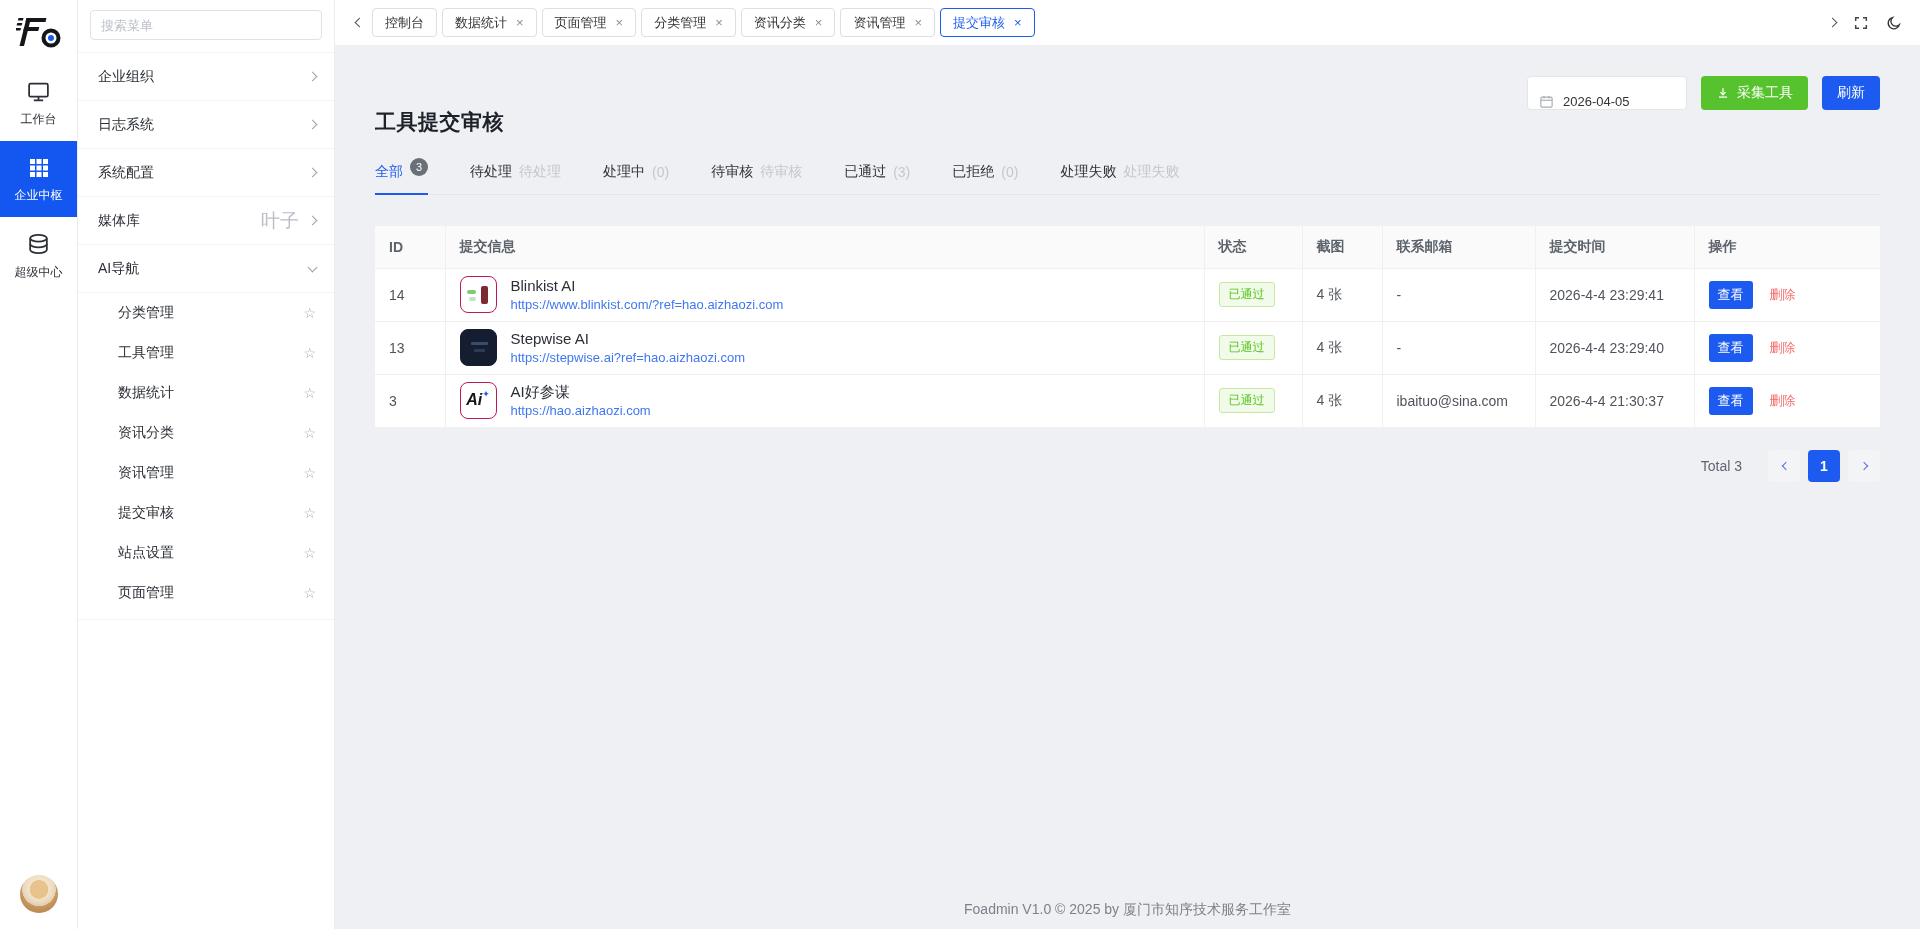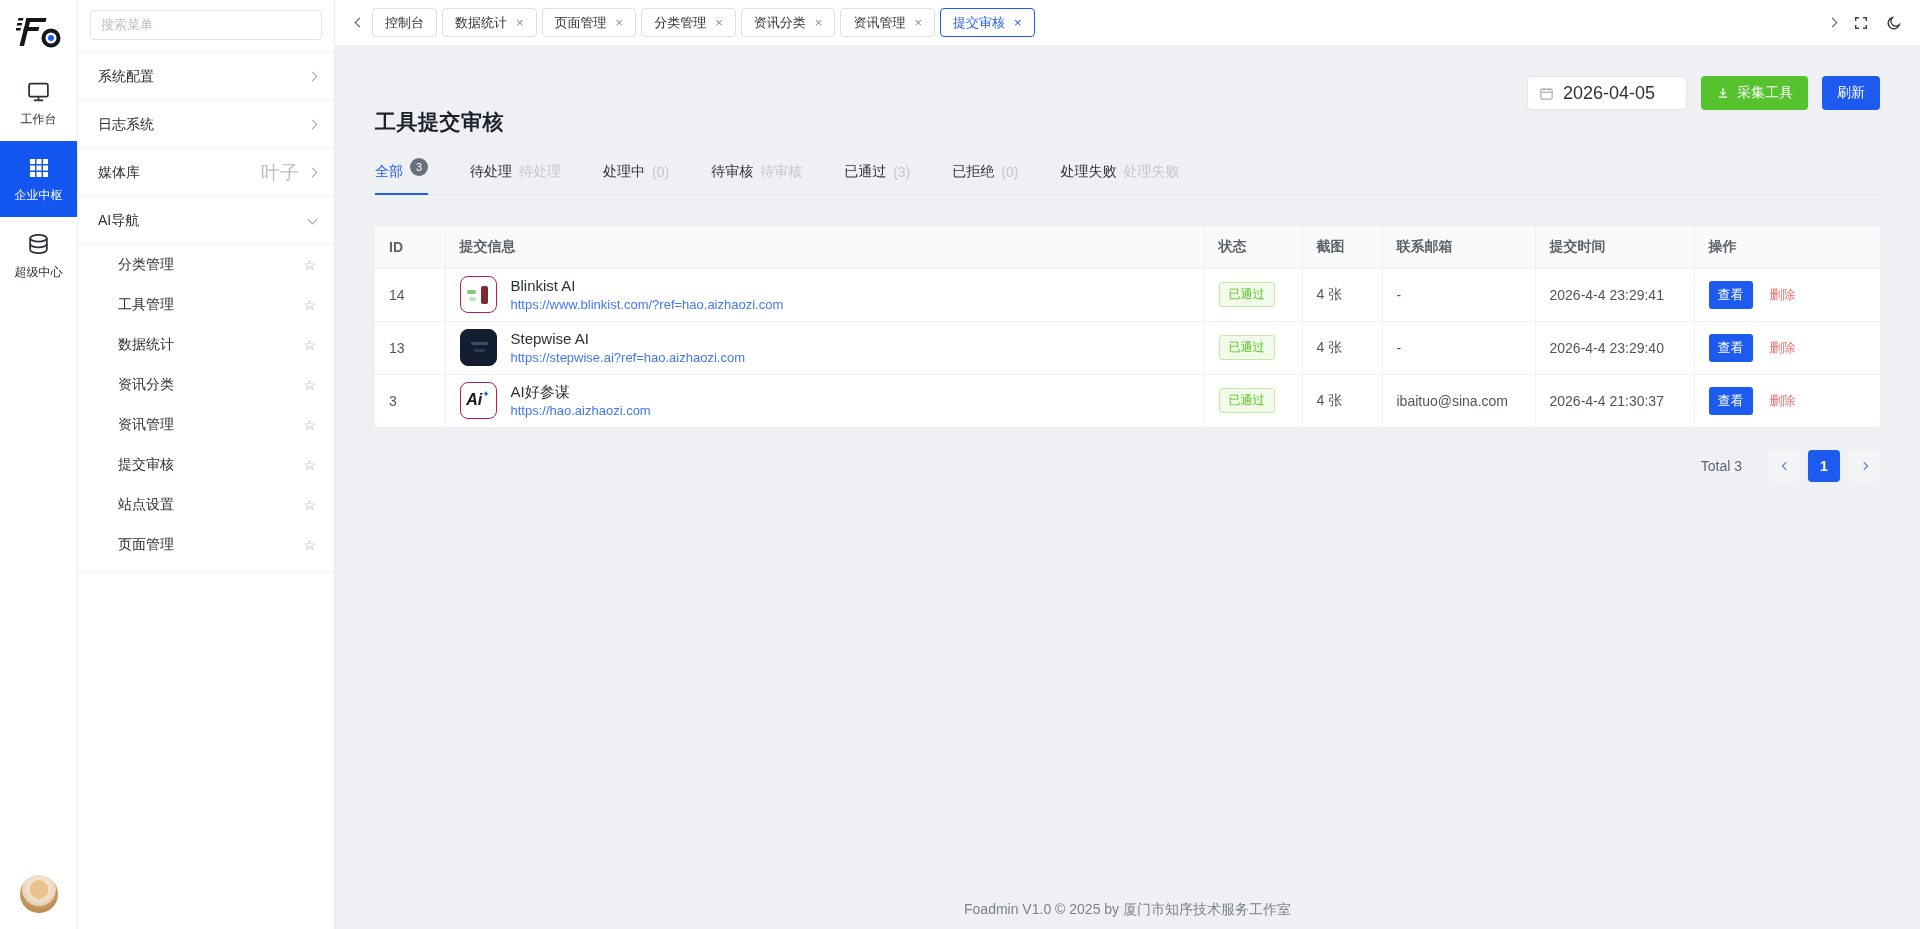--- a/index.html
+++ b/index.html
@@ -11,21 +11,21 @@
   .rail-logo { height:64px; display:flex; align-items:center; justify-content:center; width:100%; }
   .rail-item { width:100%; padding:15px 0 13px; display:flex; flex-direction:column; align-items:center; gap:7px; font-size:12px; color:#2b2f36; cursor:pointer; }
   .rail-item svg { display:block; }
   .rail-item.active { background:#1456f0; color:#fff; }
   .rail-avatar { margin-top:auto; margin-bottom:16px; width:38px; height:38px; border-radius:50%;
     background:radial-gradient(circle at 50% 38%, #e8c48c 0 30%, #f3e3cb 31% 55%, #d8a96f 56% 100%);
     box-shadow:inset 0 -6px 8px rgba(120,80,30,.35); cursor:pointer; }
 
   
   .sidebar { width:257px; background:#fff; border-right:1px solid #ececec; display:flex; flex-direction:column; flex:none; overflow:hidden; }
-  .sidebar-search { padding:10px 12px 12px; border-bottom:1px solid #f2f3f5;font-family:Liberation Serif, serif; }
+  .sidebar-search { padding:10px 12px 12px; border-bottom:1px solid #f2f3f5; }
   .sidebar-search input { width:100%; height:30px; border:1px solid #dfe2e8; border-radius:4px; padding:0 10px; font-size:13px; color:#333; outline:none; font-family:inherit; }
   input::placeholder { color:#bcc0c8; }
   .menu-item { height:48px; display:flex; align-items:center; justify-content:space-between; padding:0 18px 0 20px; font-size:14px; border-bottom:1px solid #f2f3f5; cursor:pointer; }
   .menu-item:last-of-type { border-bottom:none; }
   .menu-right { display:flex; align-items:center; gap:10px; color:#b9bdc4; font-size:19px; }
   .chev { width:7px; height:7px; border-right:1.5px solid #9aa0a8; border-bottom:1.5px solid #9aa0a8; display:inline-block; }
   .chev-right { transform:rotate(-45deg); }
   .chev-down  { transform:rotate(45deg); margin-top:-3px; }
   .submenu-item { height:40px; display:flex; align-items:center; justify-content:space-between; padding:0 18px 0 40px; font-size:14px; color:#2b2f36; cursor:pointer; }
   .star { color:#a3a8b0; font-size:14px; cursor:pointer; }
@@ -42,21 +42,21 @@
   .chip.active { border-color:#1d5bf0; color:#1d5bf0; }
   .chip.active .x { color:#1d5bf0; }
   .tabbar-right { margin-left:auto; display:flex; align-items:center; gap:17px; color:#2b2f36; }
   .tabbar-right > * { cursor:pointer; display:flex; }
 
   
   .content { flex:1; padding:30px 40px 0; overflow:hidden; }
   .page-head { display:flex; justify-content:space-between; align-items:flex-start; }
   .page-title { font-size:21px; font-weight:700; color:#1d2129; letter-spacing:.5px;margin-top:32px; }
   .head-controls { display:flex; gap:14px; }
-  .date-input { width:160px; height:34px; background:#fff; border:1px solid #e3e5e9; border-radius:4px; display:flex; align-items:center; gap:9px; padding:0 11px; font-size:18px; color:#333; cursor:pointer; }
+  .date-input { width:160px; height:34px; background:#fff; border:1px solid #e3e5e9; border-radius:4px; display:flex; align-items:flex-end; gap:9px; padding:0 11px; font-size:13px; color:#333; cursor:pointer; }
   .btn { height:34px; border:none; border-radius:4px; padding:0 15px; font-size:14px; color:#fff; display:inline-flex; align-items:center; gap:7px; cursor:pointer; font-family:inherit; }
   .btn-green { background:#56c22d; }
   .btn-blue { background:#1d5bf0; }
 
   
   .filter-tabs { display:flex; gap:42px; margin-top:27px; border-bottom:1px solid #e5e6eb; }
   .ftab { padding-bottom:13px; font-size:14px; color:#2f3338; display:flex; align-items:center; gap:7px; position:relative; cursor:pointer; }
   .ftab .suffix { color:#c4c8ce; }
   .ftab.active { color:#1d5bf0; }
   .ftab.active::after { content:""; position:absolute; left:0; right:0; bottom:-1px; height:2px; background:#1d5bf0; }
@@ -155,27 +155,33 @@
 
   <div class="rail-avatar"></div>
 </div>
 
 <div class="sidebar">
   <div class="sidebar-search">
     <input type="text" placeholder="搜索菜单" style="">
   </div>
 
   <div class="menu-item">
-    <span>系统配置</span>
+    <span>企业组织</span>
     <span class="menu-right">
         <span class="chev chev-right"></span>
       </span>
   </div>
   <div class="menu-item">
     <span>日志系统</span>
+    <span class="menu-right">
+        <span class="chev chev-right"></span>
+      </span>
+  </div>
+  <div class="menu-item">
+    <span>系统配置</span>
     <span class="menu-right">
         <span class="chev chev-right"></span>
       </span>
   </div>
   <div class="menu-item">
     <span>媒体库</span>
     <span class="menu-right">
       <span>叶子</span>
       <span class="chev chev-right"></span>
     </span>

